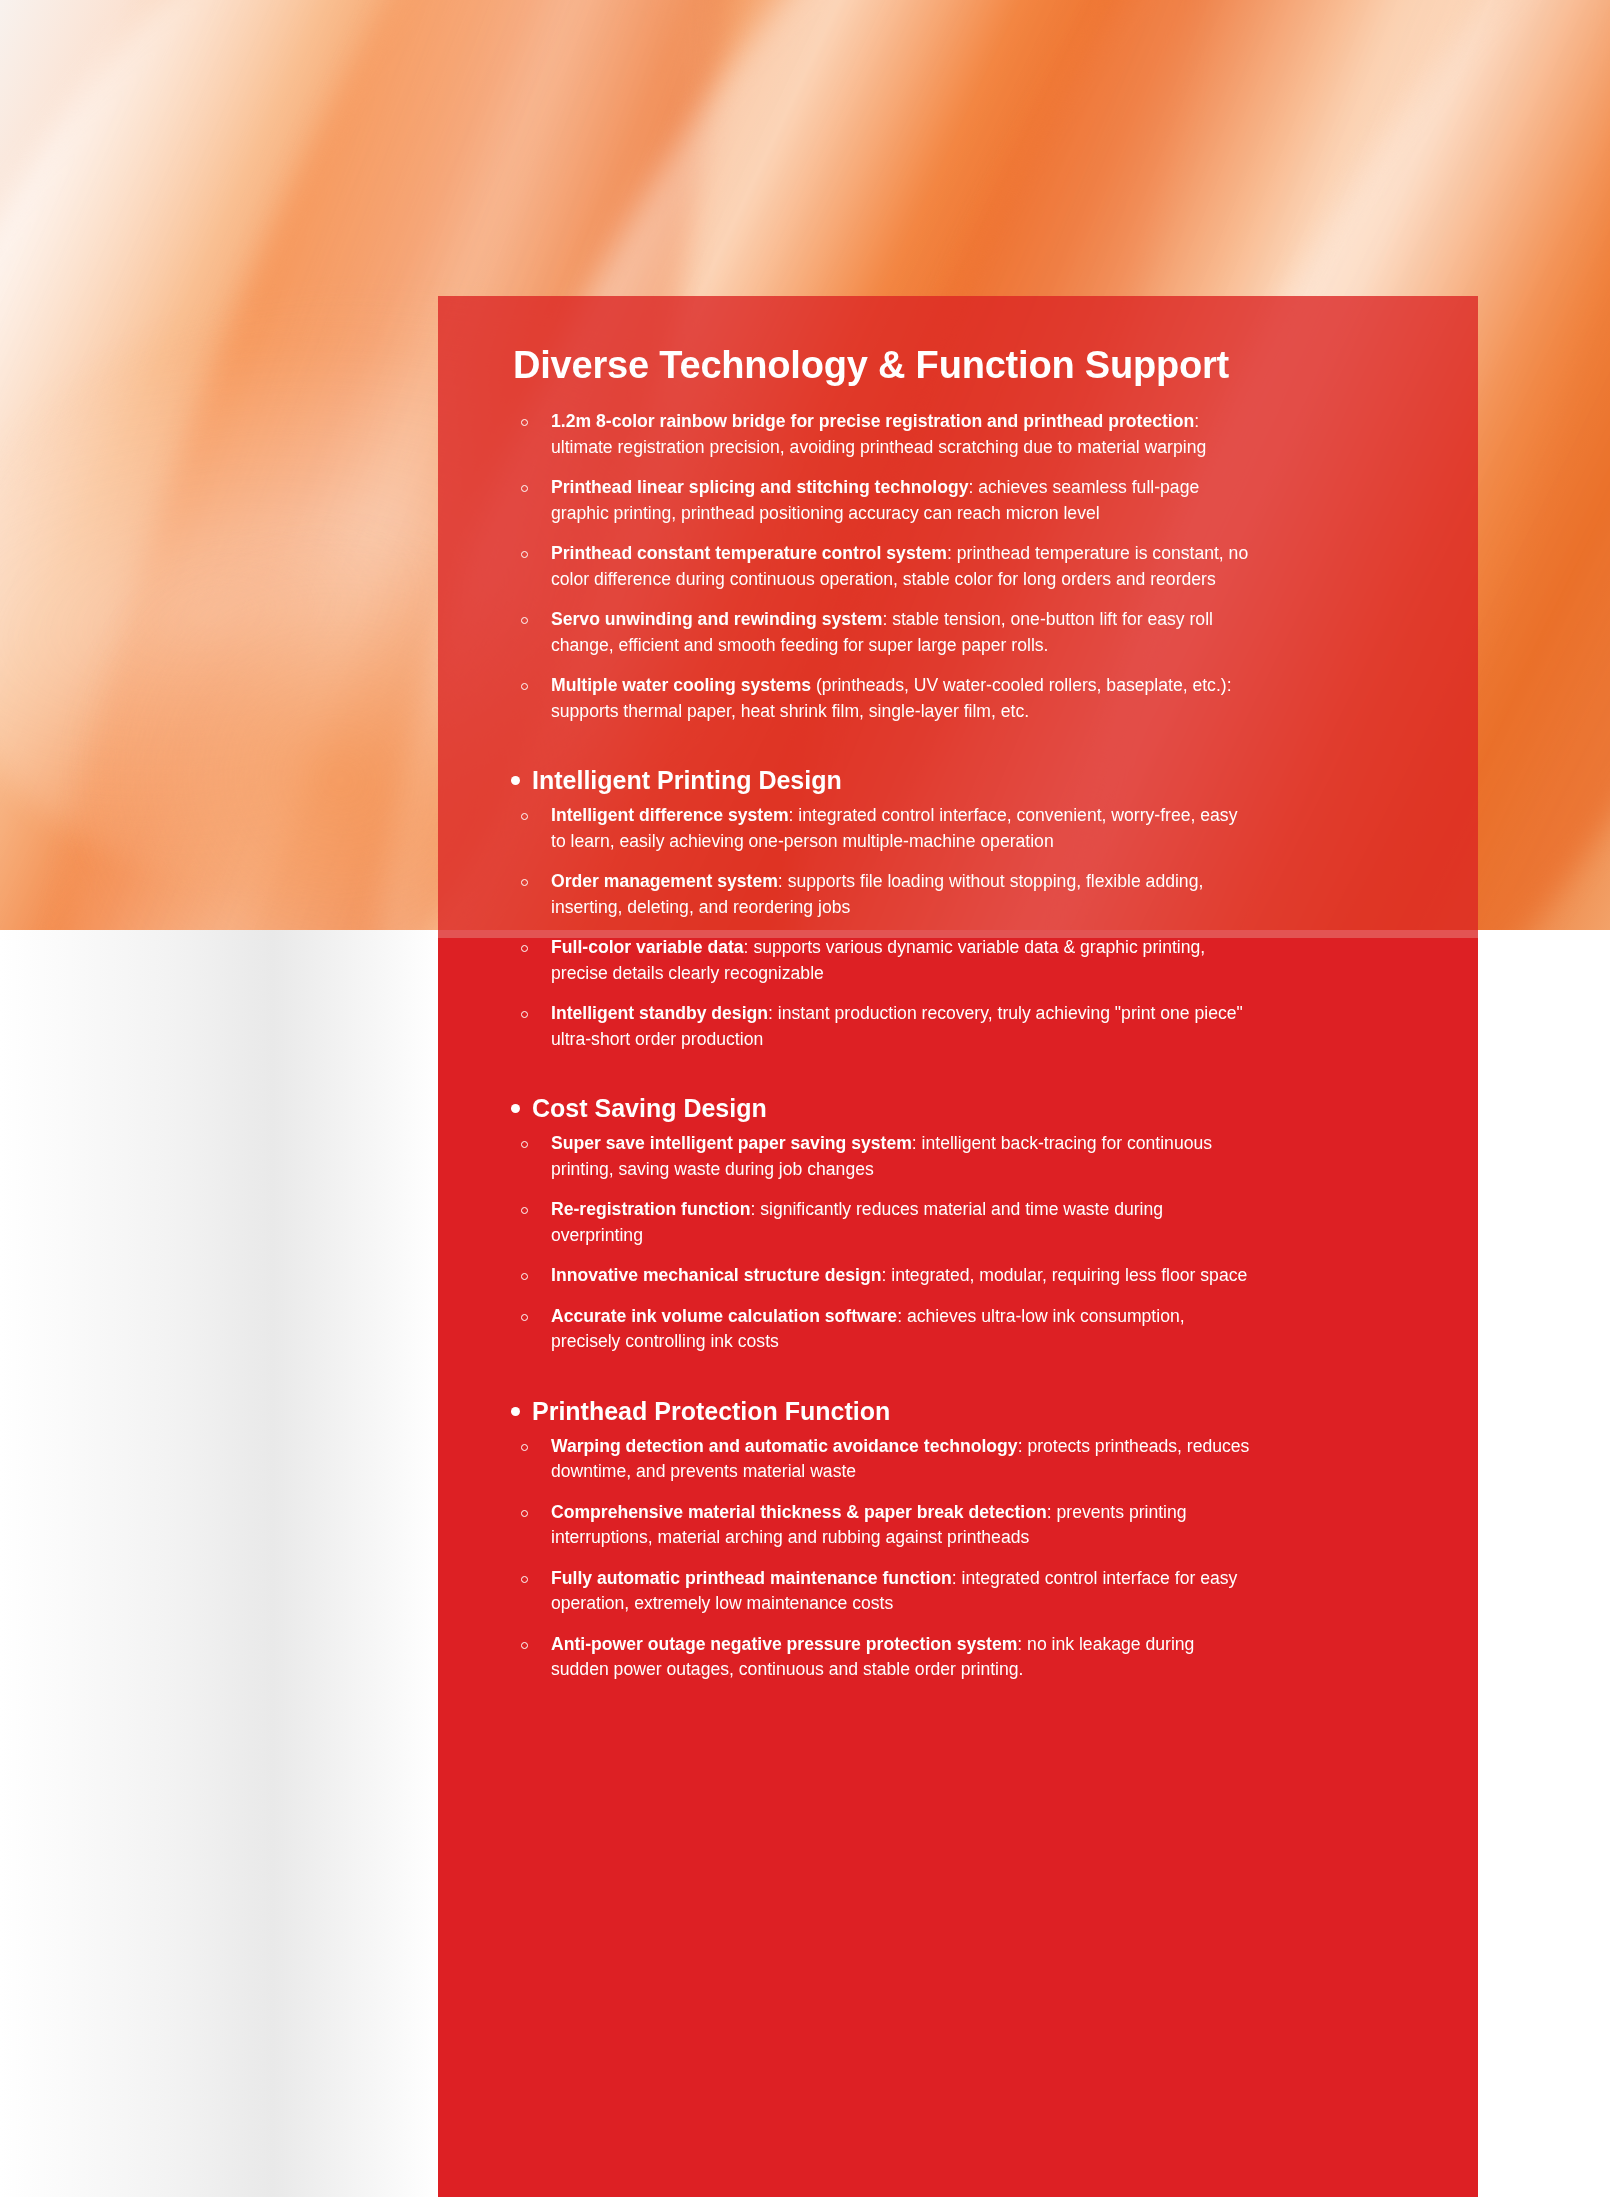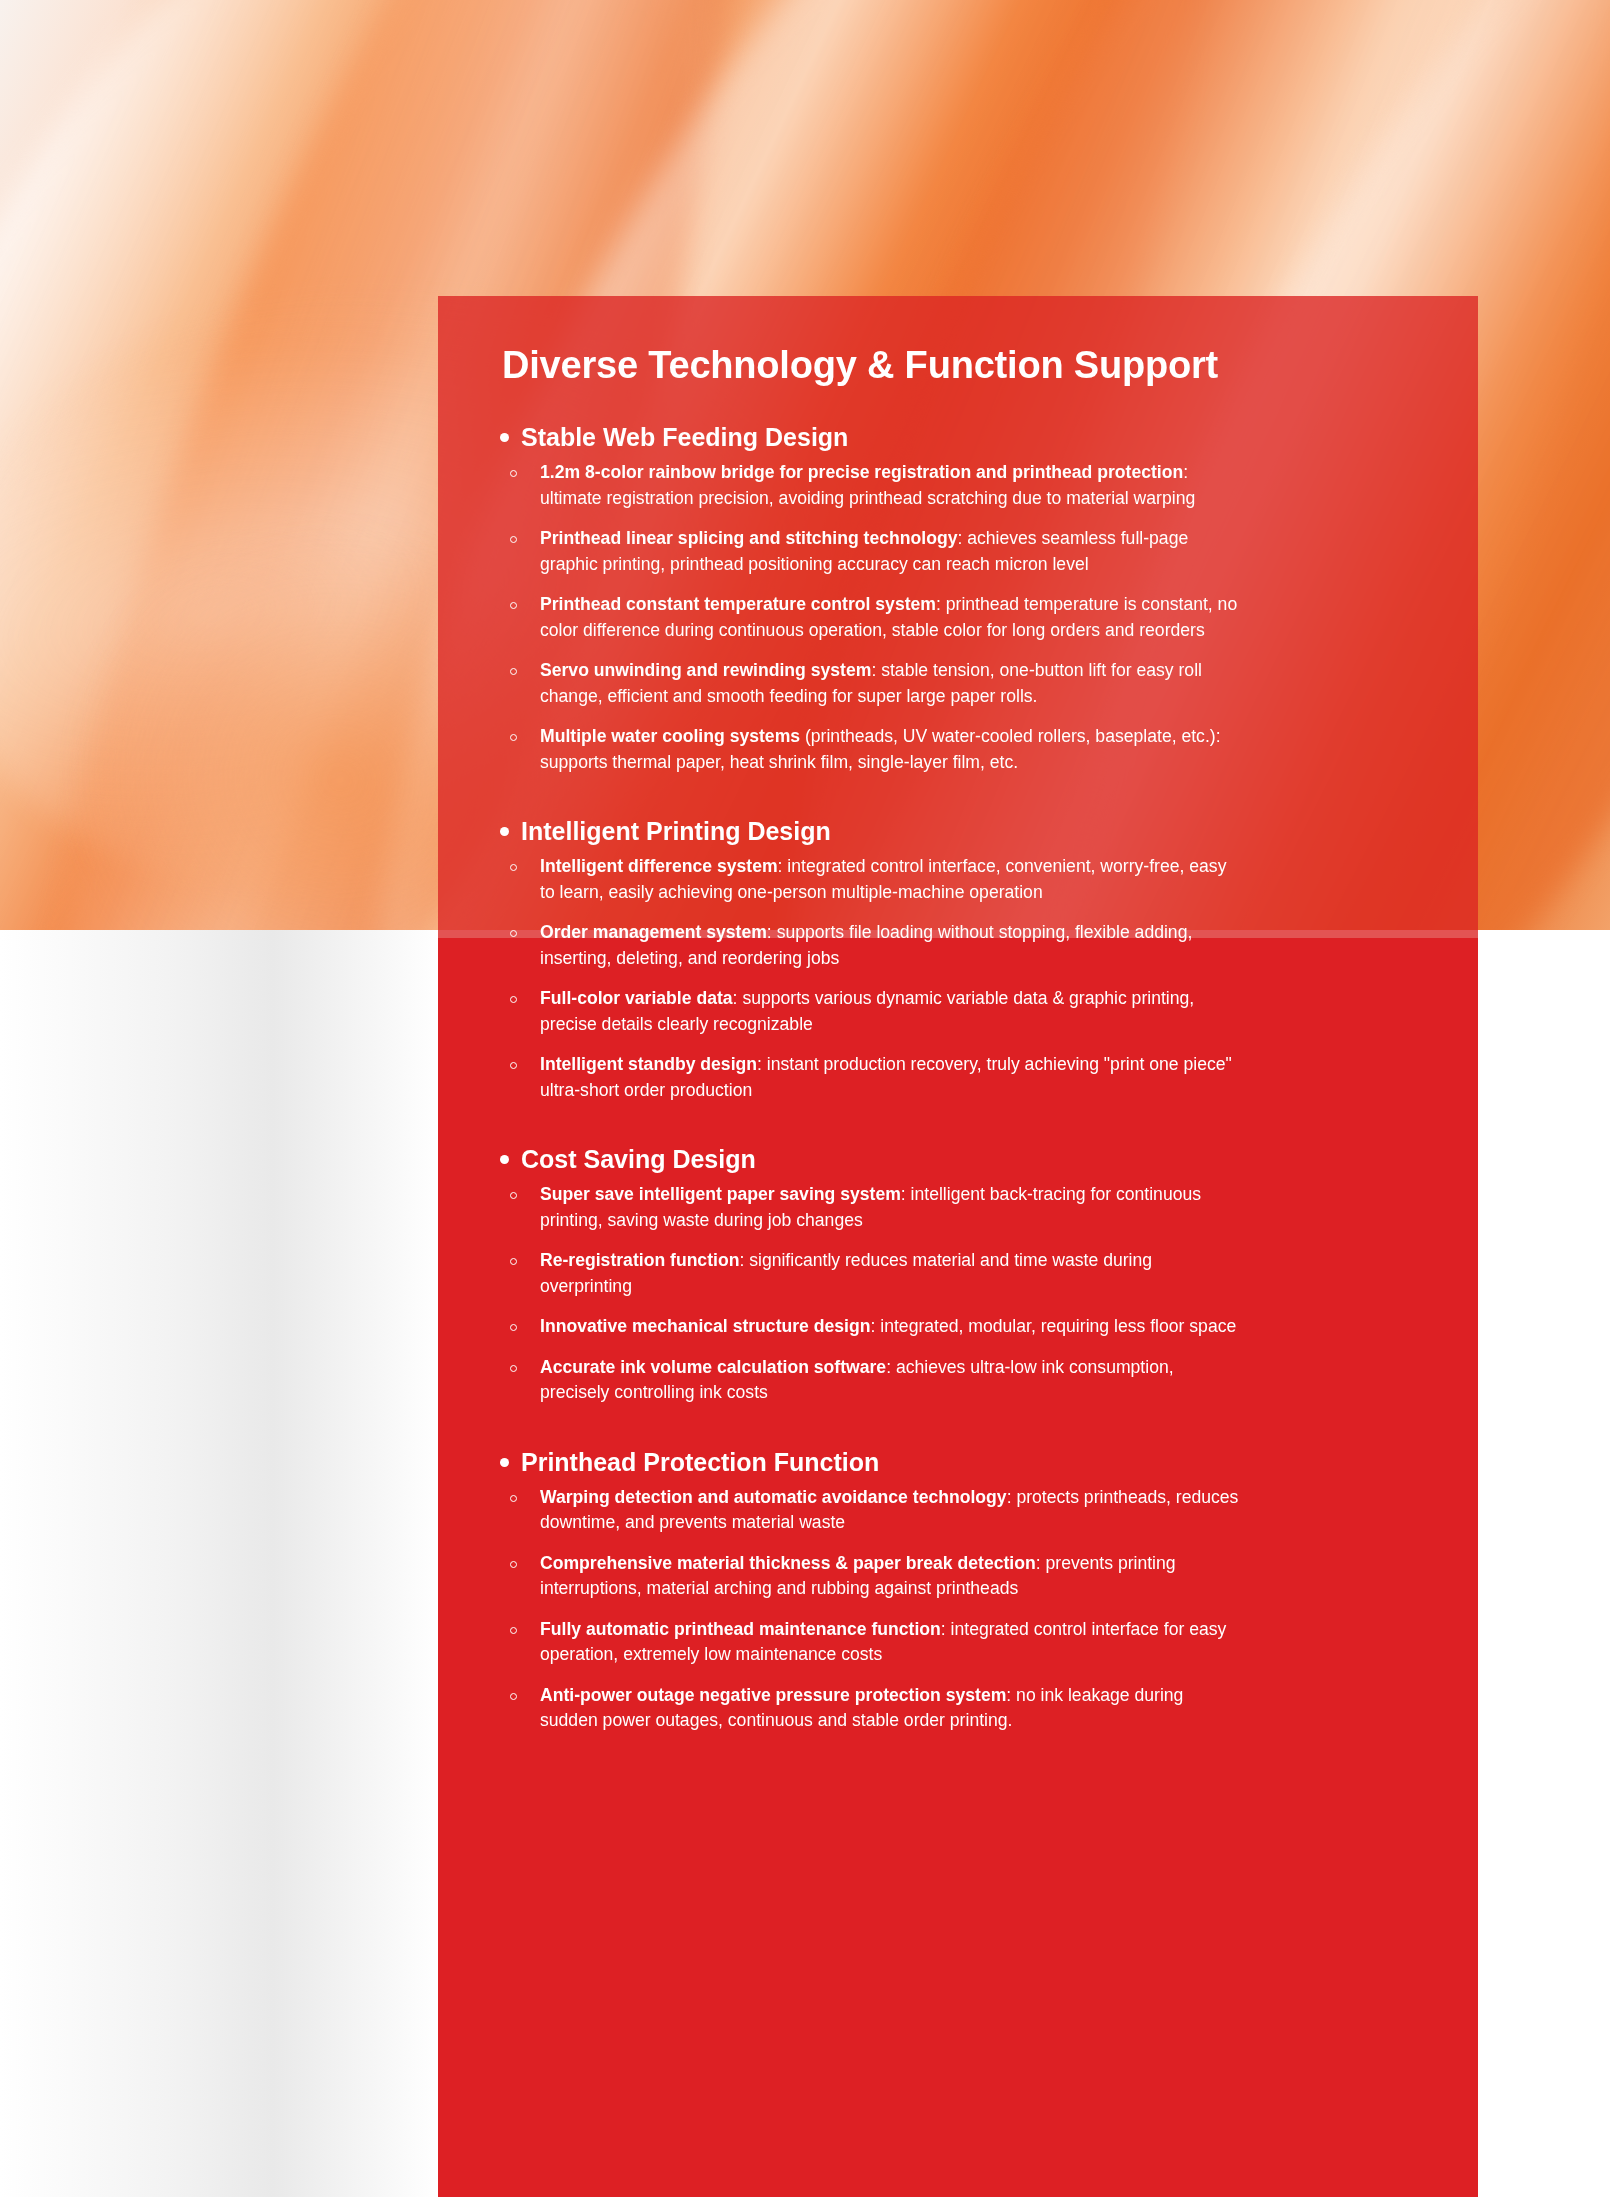--- a/index.html
+++ b/index.html
@@ -74,20 +74,21 @@
     width: 1040px; height: 1259px;
     background: #dd2024;
   }
 
   
   .content {
     position: absolute;
     left: 438px; top: 296px;
     width: 844px;
     color: #ffffff;
+    padding-left: 11px;
   }
   .title {
     text-align: center;
     font-size: 38px;
     font-weight: bold;
     letter-spacing: -0.2px;
     padding-top: 48px;
     padding-bottom: 22px;
   }
 
@@ -144,24 +145,20 @@
 </div>
 
 <div class="panel-top"></div>
 <div class="panel-bottom"></div>
 
 <div class="content">
 
   <div class="title">Diverse Technology &amp; Function Support</div>
 
   <div class="section">
-    <div class="section-head">
-      <span class="dot"></span>
-      <span>Stable Web Feeding Design</span>
-    </div>
 
     <div class="bullet">
       <span class="ring"></span>
       <span class="txt"><b>1.2m 8-color rainbow bridge for precise registration and printhead protection</b><span>: ultimate registration precision, avoiding printhead scratching due to material warping</span></span>
     </div>
     <div class="bullet">
       <span class="ring"></span>
       <span class="txt"><b>Printhead linear splicing and stitching technology</b><span>: achieves seamless full-page graphic printing, printhead positioning accuracy can reach micron level</span></span>
     </div>
     <div class="bullet">

